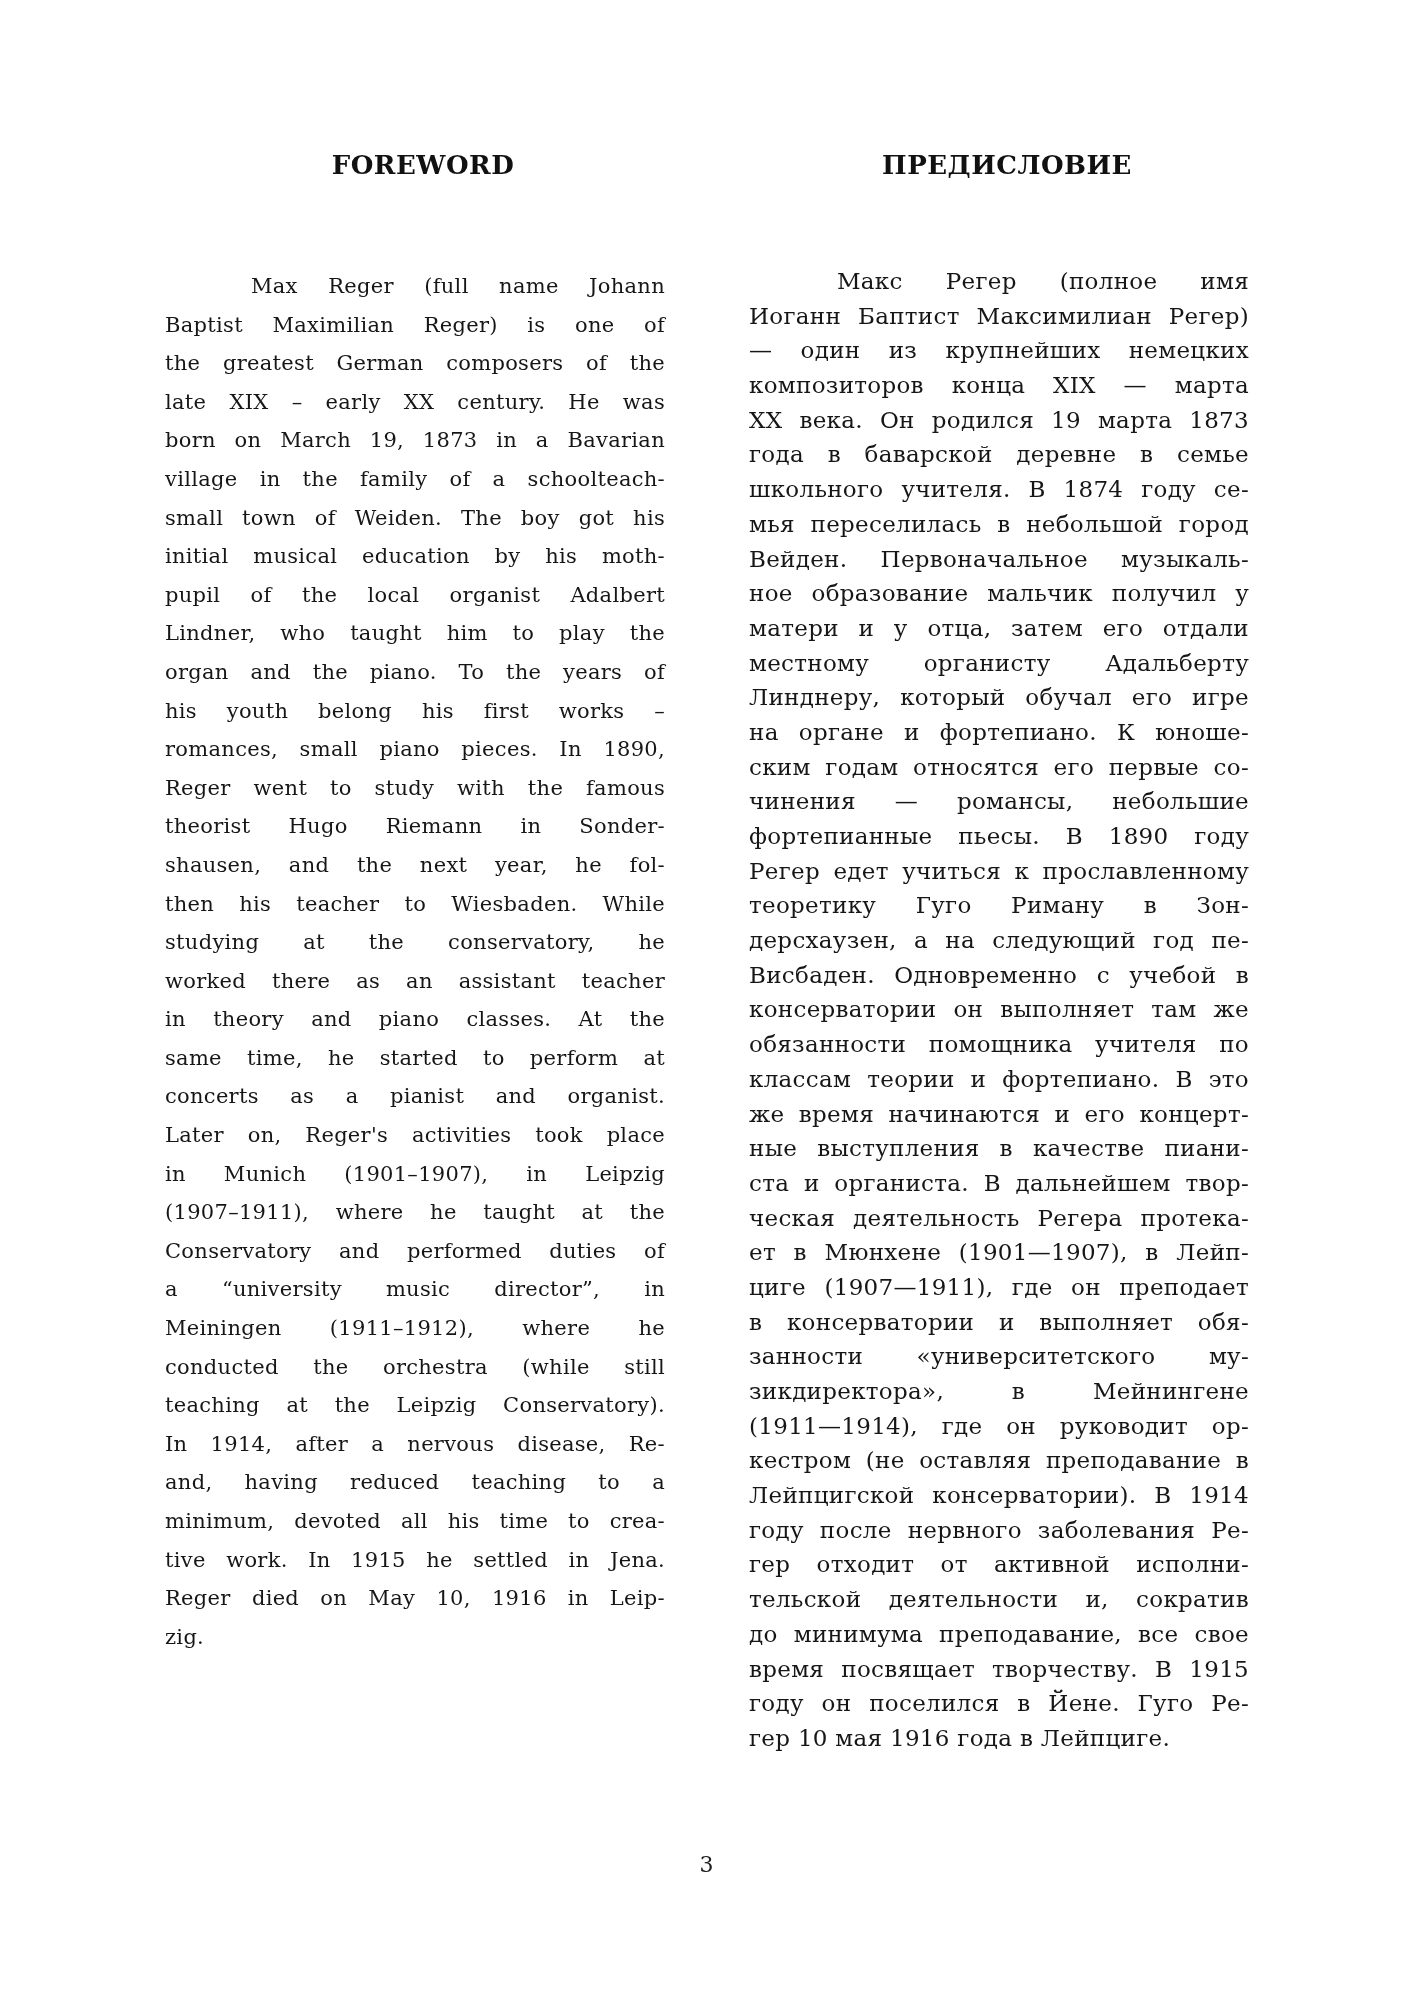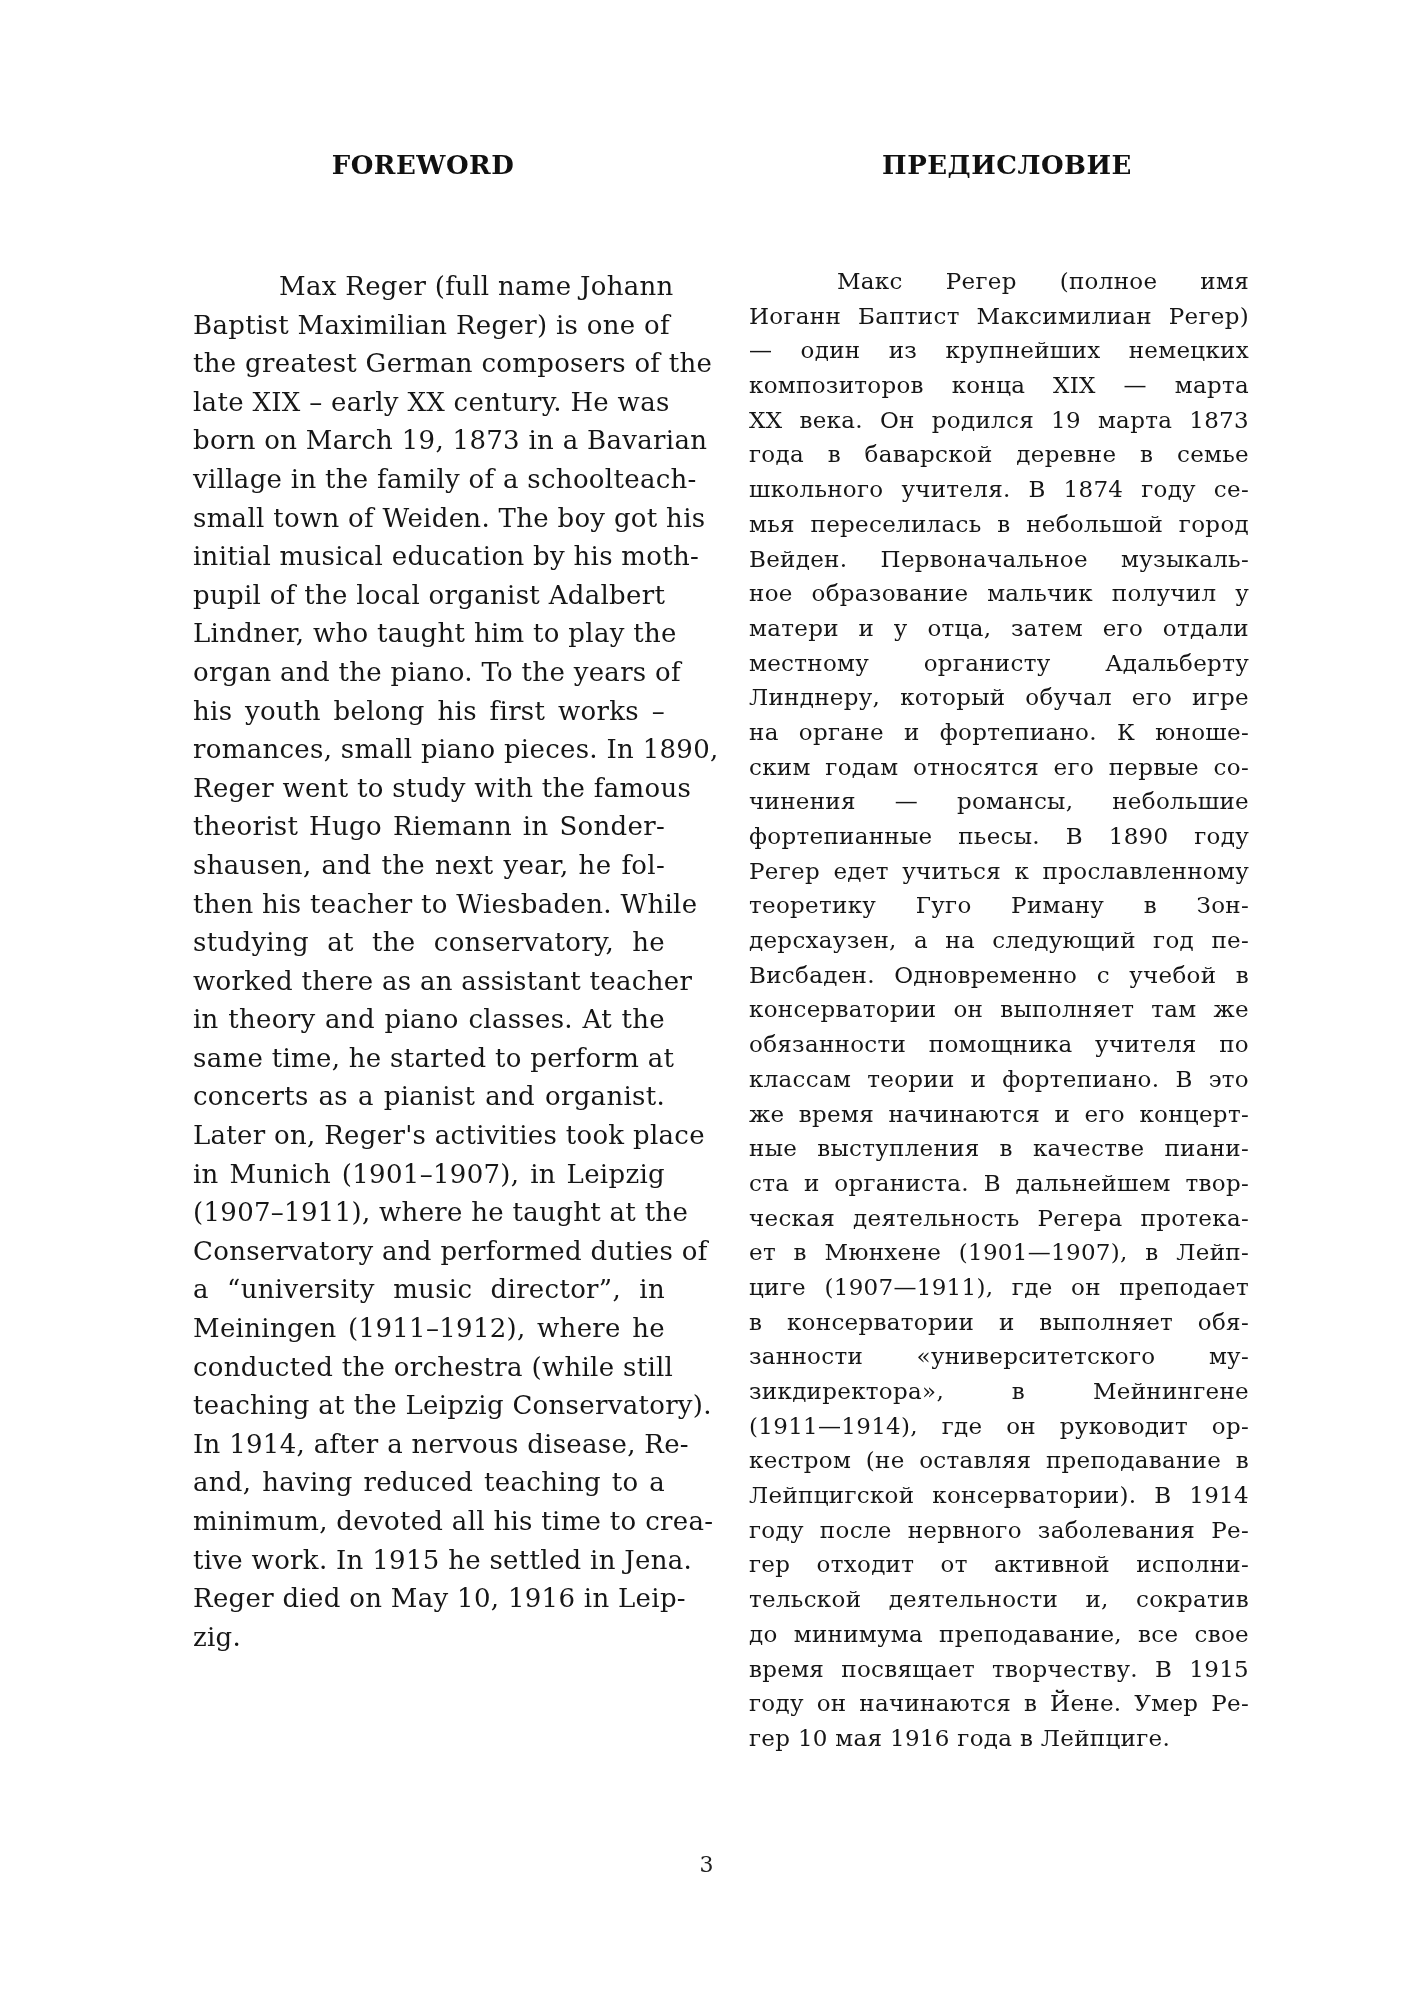--- a/index.html
+++ b/index.html
@@ -58,22 +58,21 @@
       white-space: nowrap;
       text-align: justify;
       text-align-last: justify;
       font-size: 23.5px;
       letter-spacing: 0.3px;
       overflow: visible;
     }
     #col-en .line {
       height: 38.6px;
       line-height: 38.6px;
-      font-size: 26px;
-      margin-left: 28px;
+      font-size: 21px;
     }
     #col-ru .line {
       height: 34.7px;
       line-height: 34.7px;
       font-size: 23px;
     }
     .line.first { text-indent: 86px; }
     #col-ru .line.first { text-indent: 88px; }
     .line.last { text-align-last: left; }
 
@@ -170,18 +169,18 @@
       <span class="line" style="display: block;">занности «университетского му-</span>
       <span class="line" style="display: block;">зикдиректора», в Мейнингене</span>
       <span class="line" style="display: block;">(1911—1914), где он руководит ор-</span>
       <span class="line" style="display: block;">кестром (не оставляя преподавание в</span>
       <span class="line" style="display: block;">Лейпцигской консерватории). В 1914</span>
       <span class="line" style="display: block;">году после нервного заболевания Ре-</span>
       <span class="line" style="display: block;">гер отходит от активной исполни-</span>
       <span class="line" style="display: block;">тельской деятельности и, сократив</span>
       <span class="line" style="display: block;">до минимума преподавание, все свое</span>
       <span class="line" style="display: block;">время посвящает творчеству. В 1915</span>
-      <span class="line" style="display: block;">году он начинаются в Йене. Умер Ре-</span>
+      <span class="line" style="display: block;">году он поселился в Йене. Гуго Ре-</span>
       <span class="line last" style="display: block;">гер  10 мая 1916 года в Лейпциге.</span>
     </div>
 </div>
 
 <div class="page-number">3</div>
 
 </body></html>

